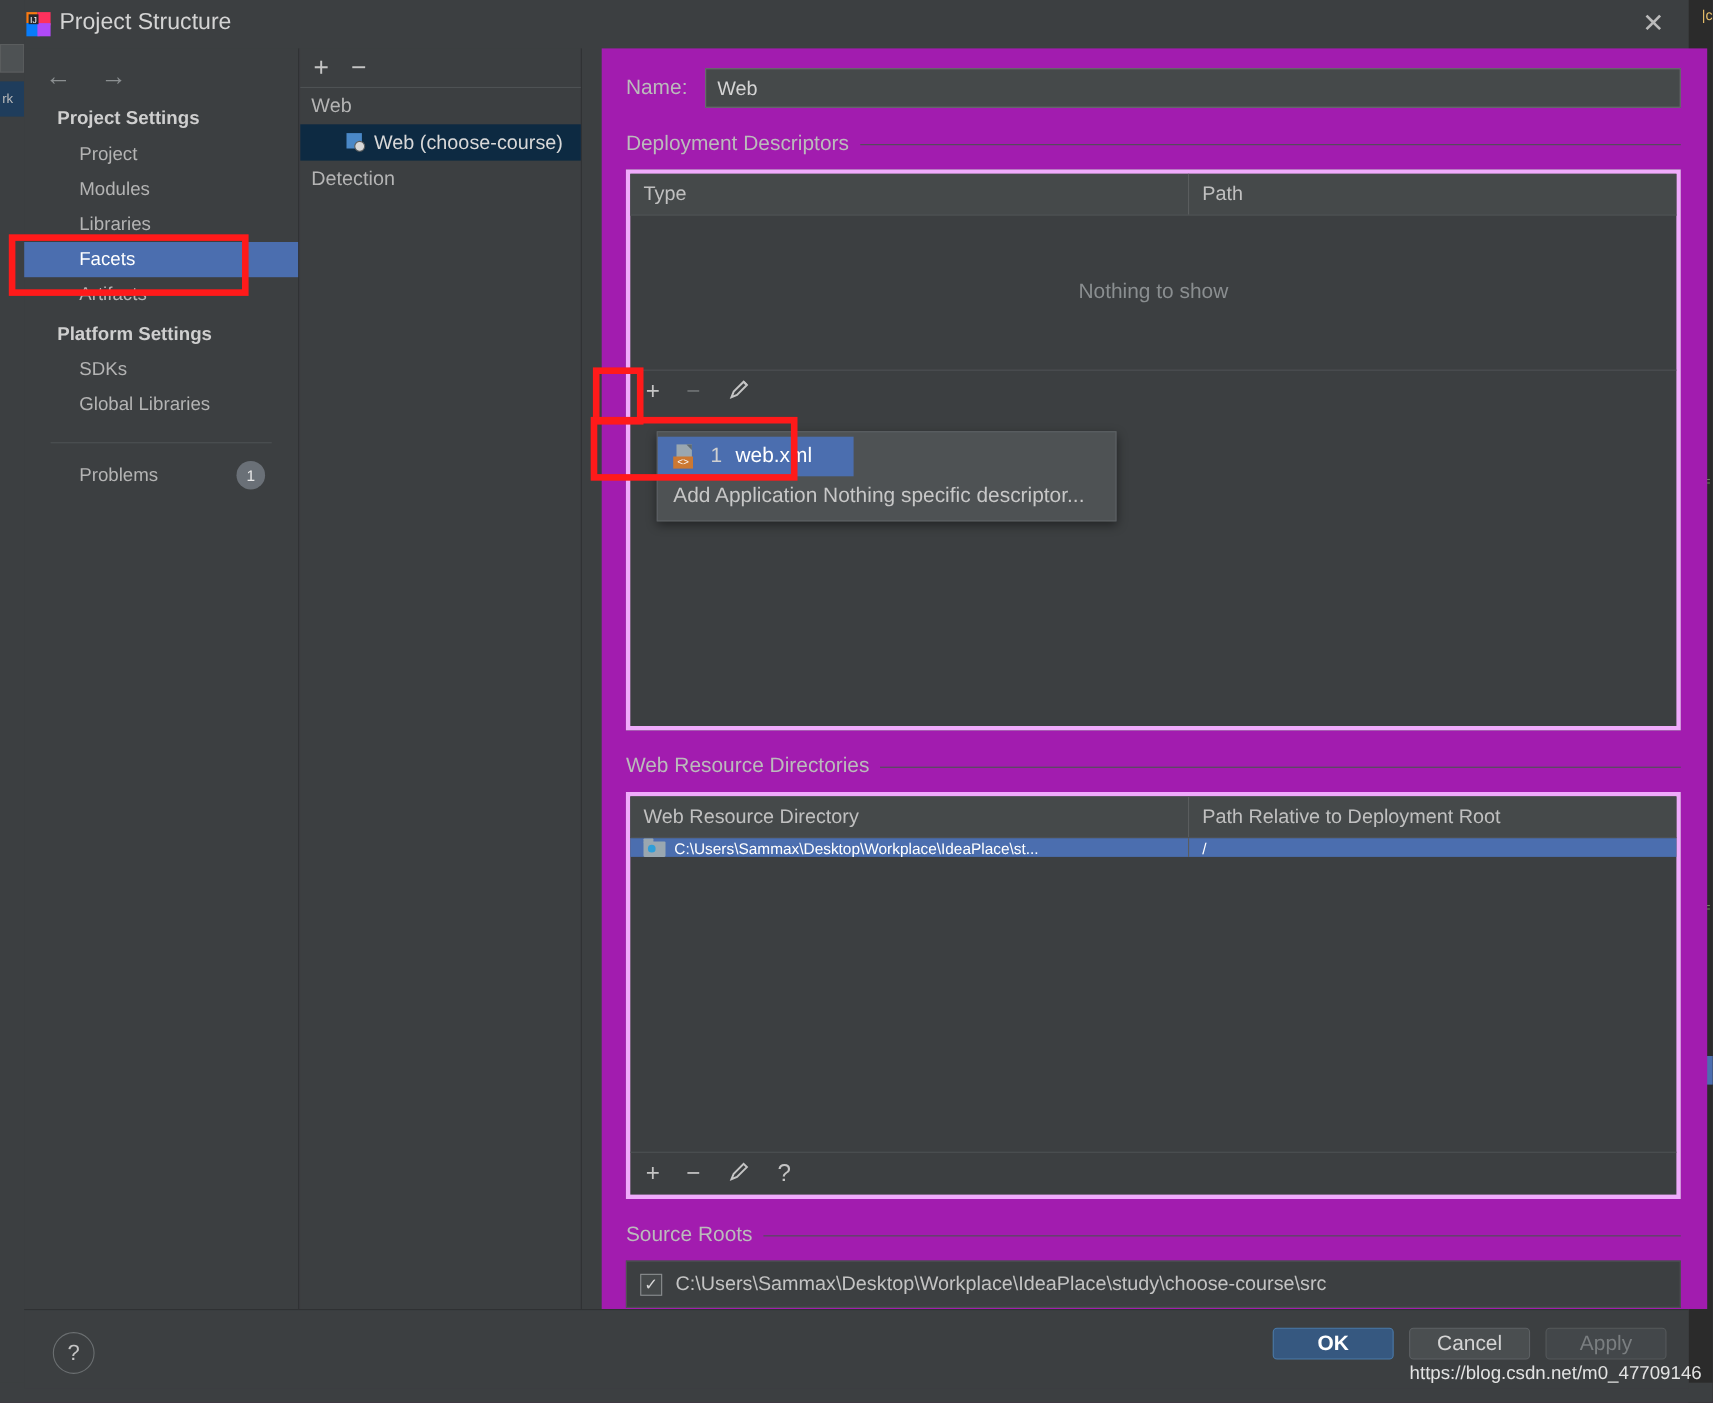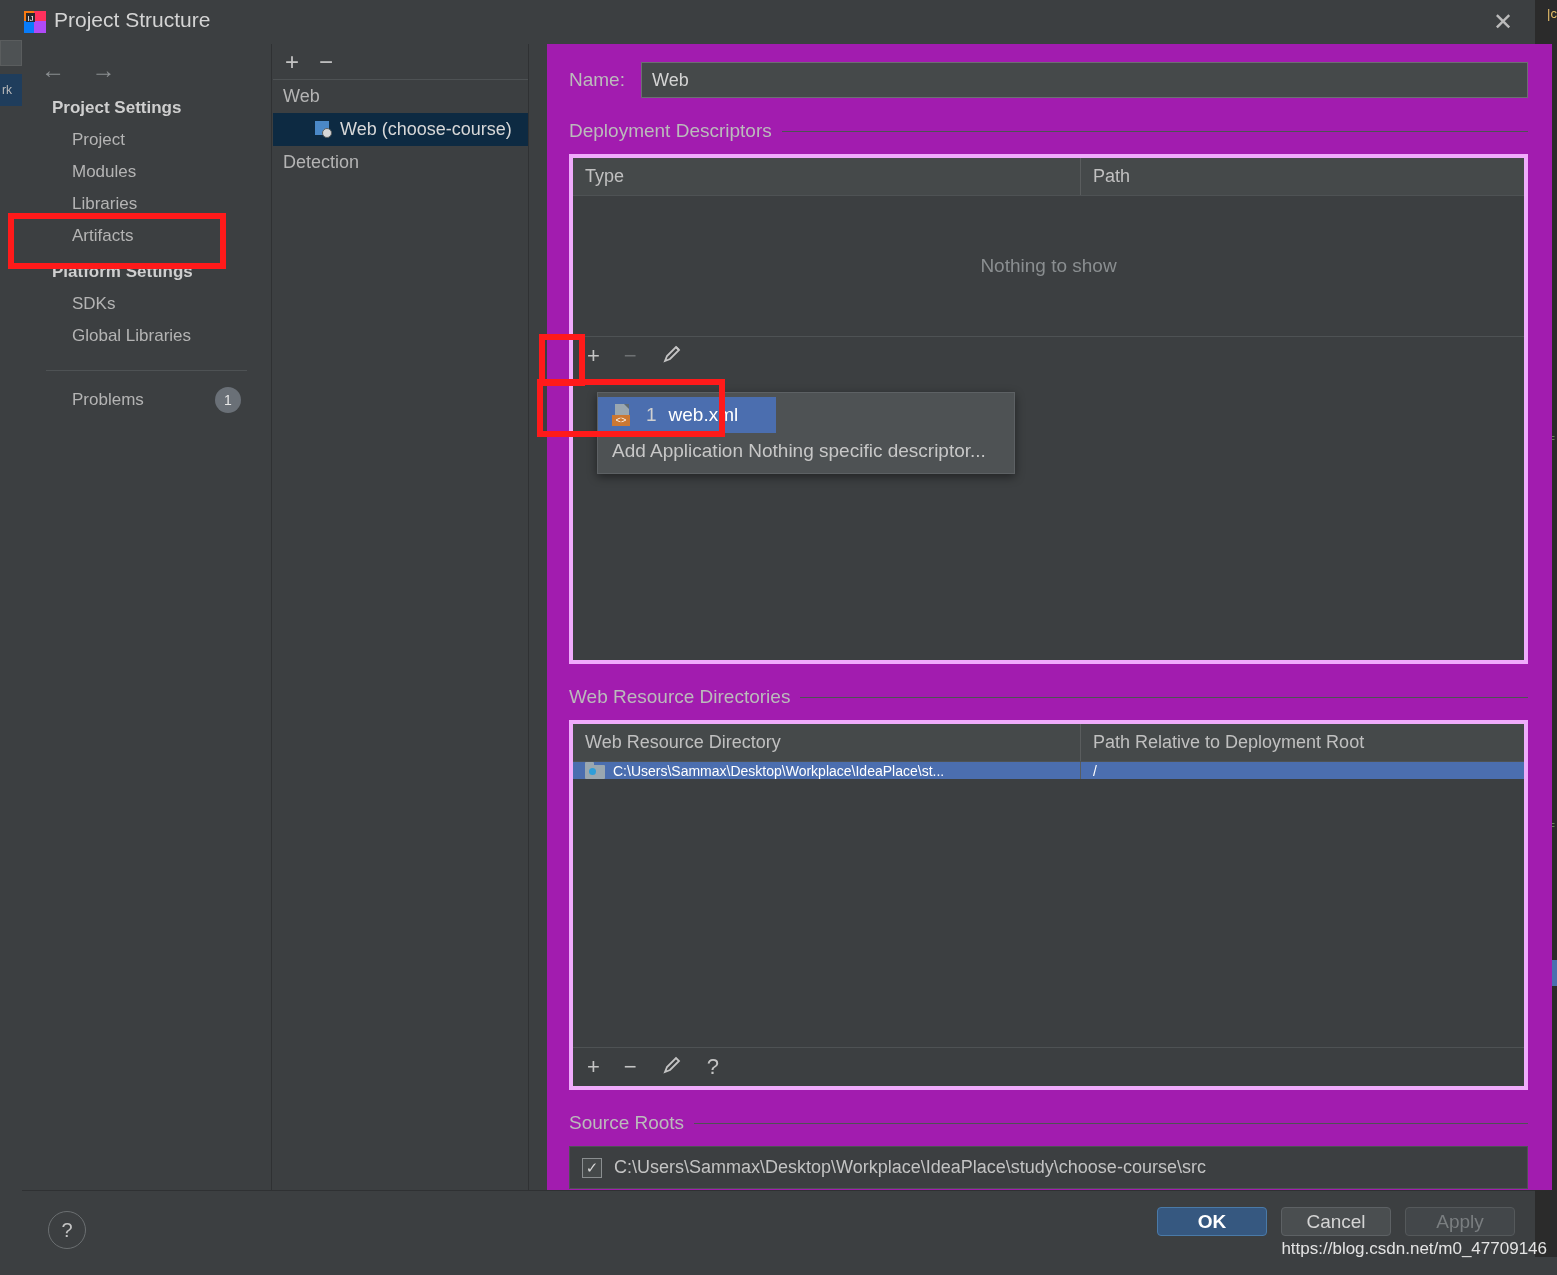--- a/index.html
+++ b/index.html
@@ -195,20 +195,21 @@
   <div class="sidebar">
     <div class="navrow">
       <span class="navarrow">←</span>
       <span class="navarrow">→</span>
     </div>
 
     <div class="sec-head">Project Settings</div>
     <div class="nav-item">Project</div>
     <div class="nav-item">Modules</div>
     <div class="nav-item">Libraries</div>
+    <div class="nav-item selected">Facets</div>
     <div class="nav-item">Artifacts</div>
 
     <div class="sec-head">Platform Settings</div>
     <div class="nav-item">SDKs</div>
     <div class="nav-item">Global Libraries</div>
 
     <div class="divider"></div>
 
     <div class="problems-row">
       <span>Problems</span>

